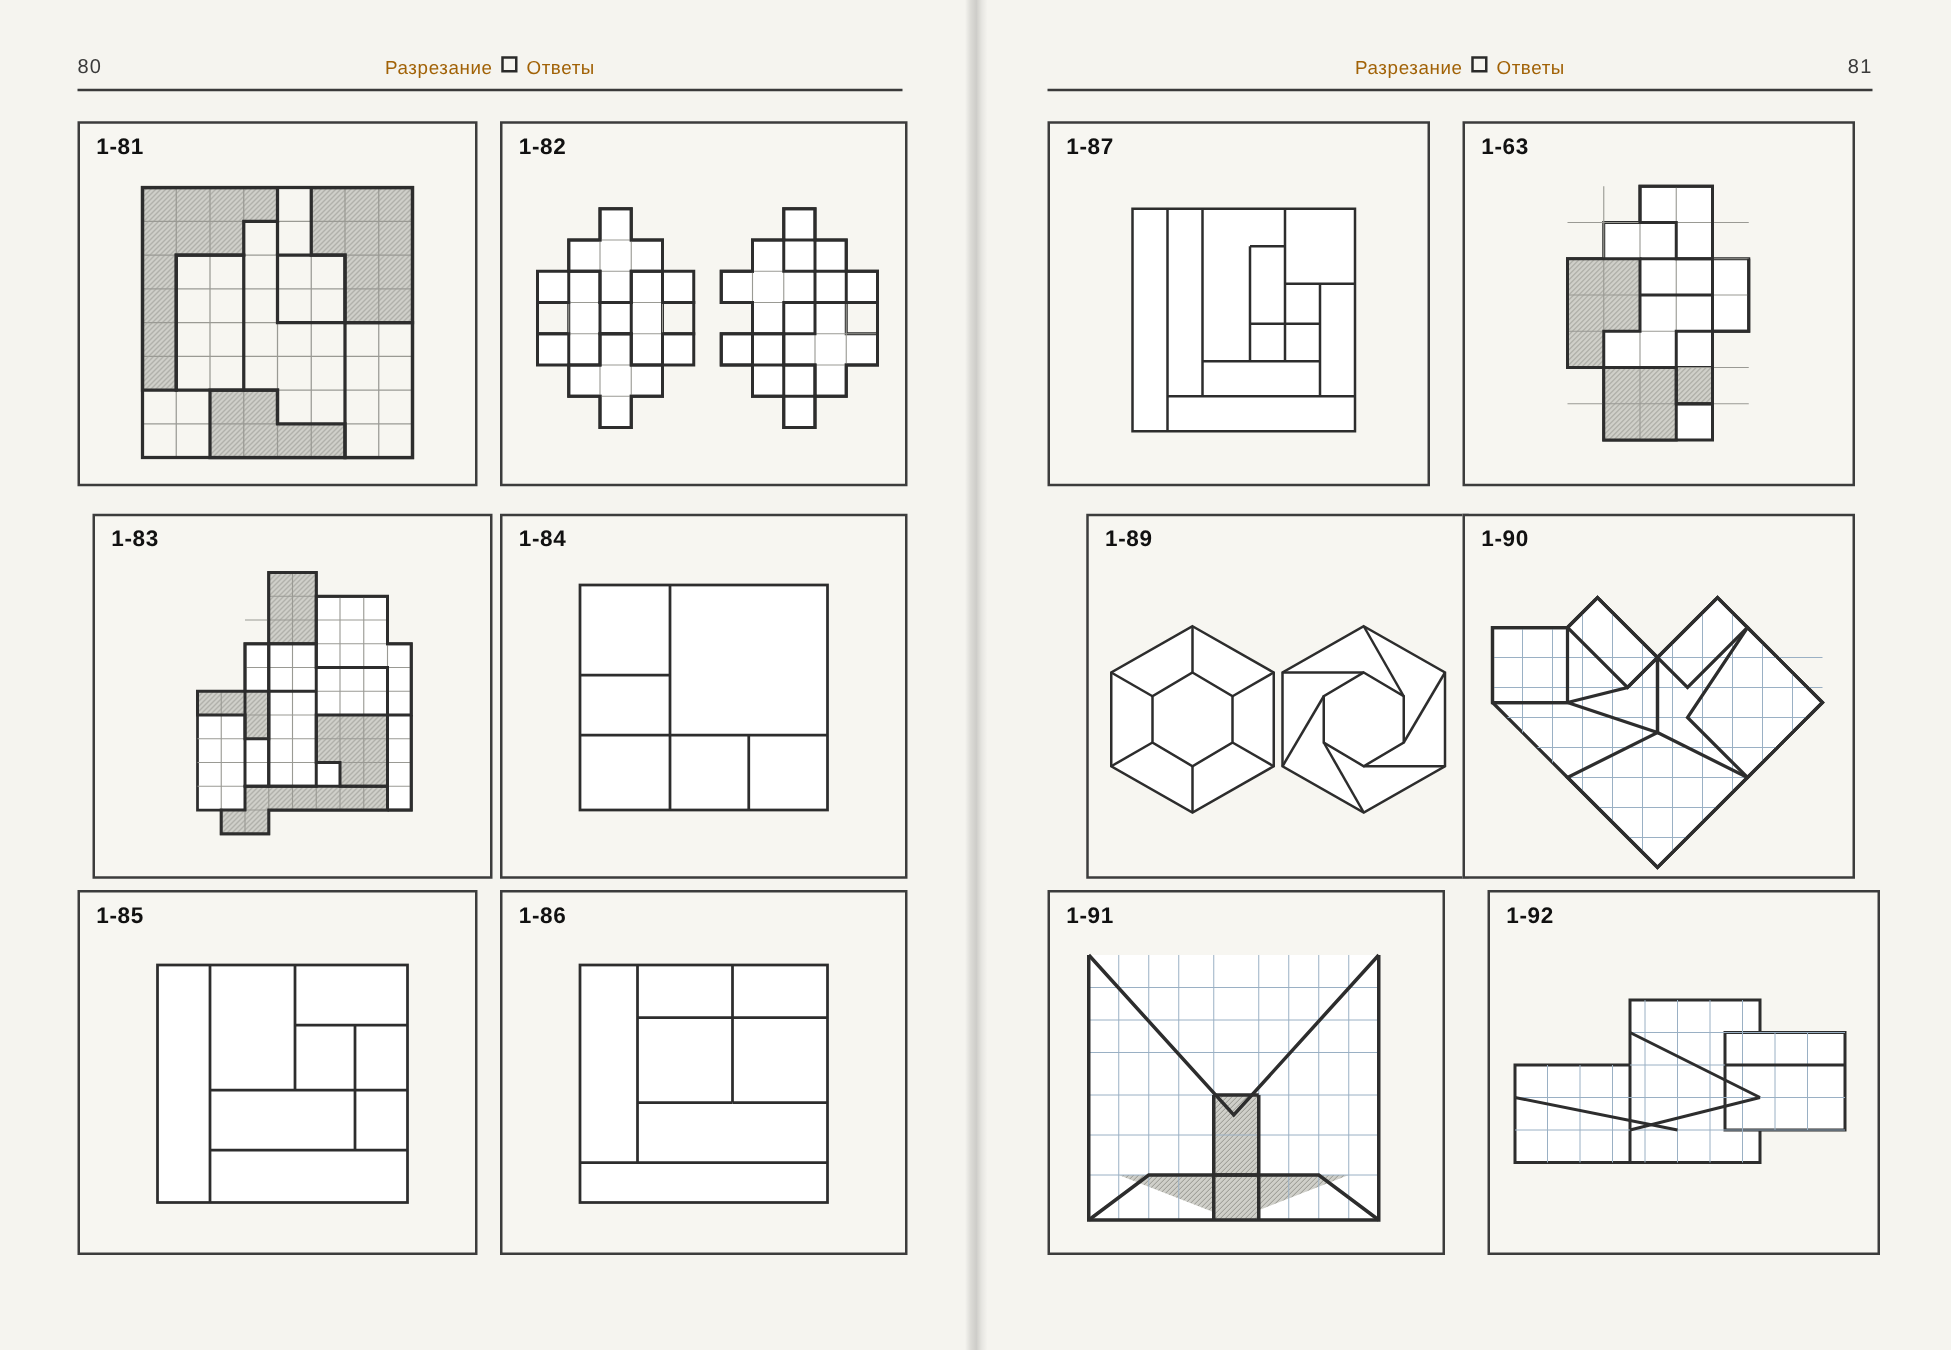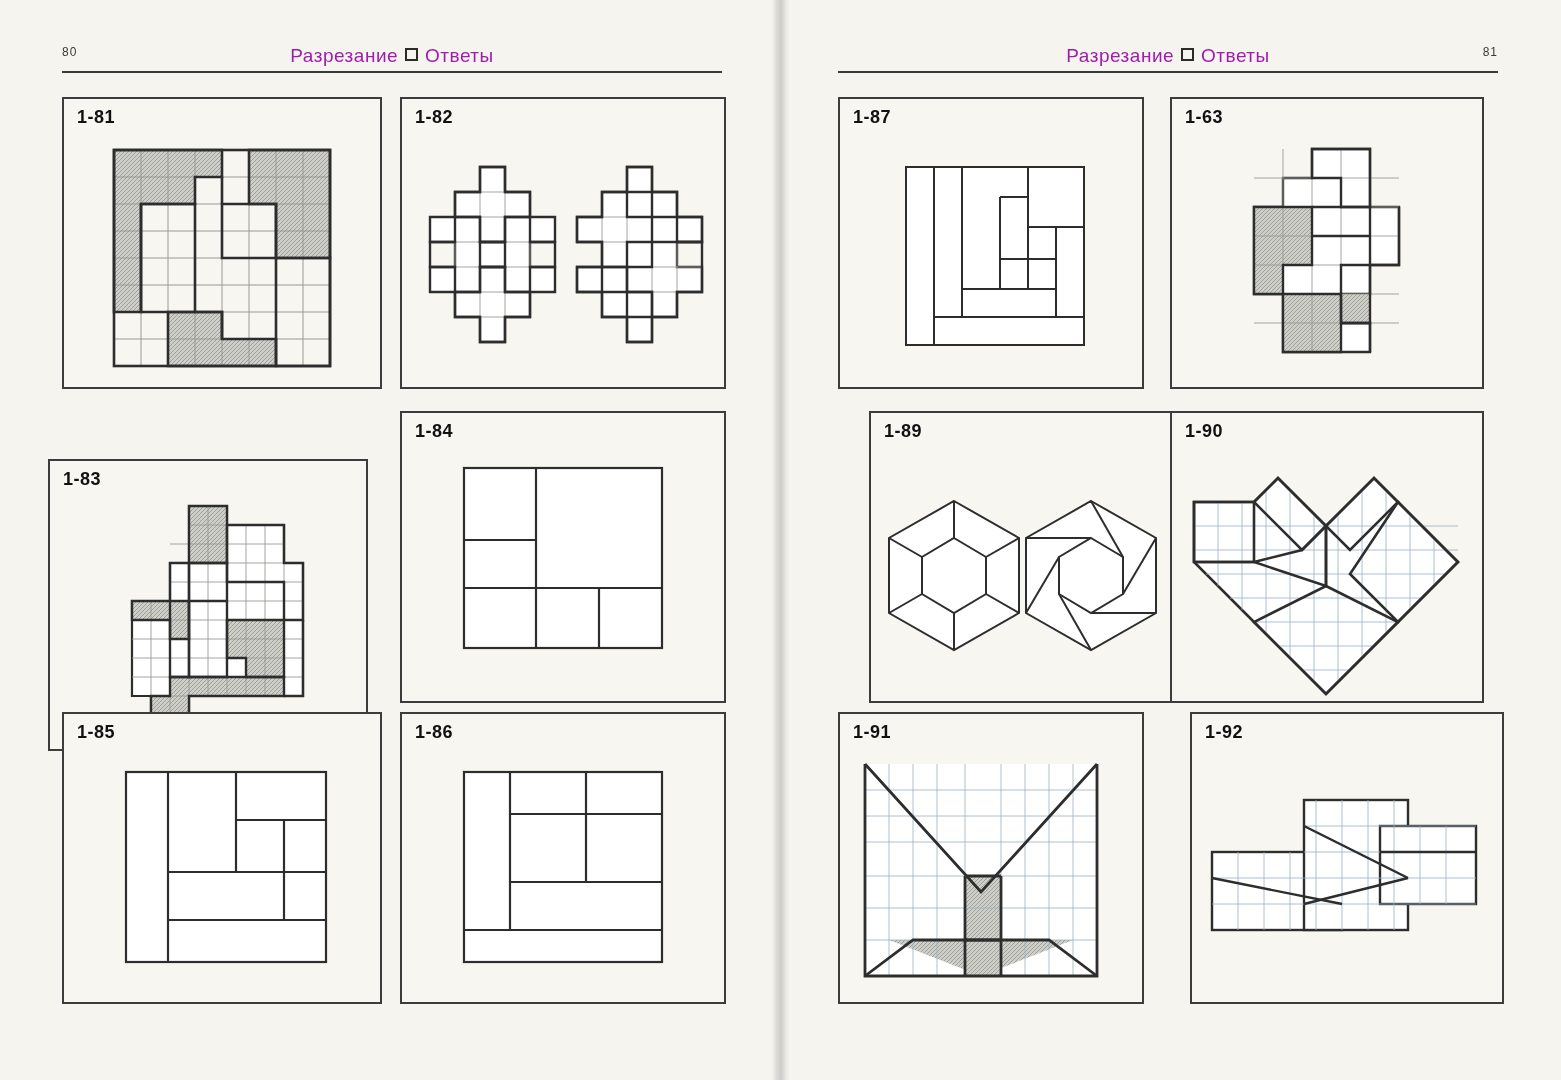--- a/index.html
+++ b/index.html
@@ -25,25 +25,25 @@
   
   .hdr{
     position:absolute;height:30px;
     font-size:17px;
     color:#2a2a2a;
   }
   .hdr .rule{
     position:absolute;left:0;right:0;top:26px;height:2px;background:#3a3a3a;
   }
   .hdr .pgnum{
-    position:absolute;top:0;font-size:12px;letter-spacing:1px;color:#3a3a3a;
+    position:absolute;top:0;font-size:16px;letter-spacing:1px;color:#3a3a3a;
   }
   .hdr .ttl{
     position:absolute;top:0;width:100%;text-align:center;
-    font-size:19px;letter-spacing:0.5px;color:#a21caf;
+    font-size:15px;letter-spacing:0.5px;color:#a16207;
   }
   .sq{display:inline-block;width:9px;height:9px;border:2px solid #2a2a2a;vertical-align:1px;margin:0 7px;}
 
   .cell{
     position:absolute;
     border:2px solid #3c3c3c;
     background:#f7f6f1;
   }
   .cell .lbl{
     position:absolute;left:13px;top:8px;
@@ -171,21 +171,21 @@
         <path d="M60 0 H85 V25 H110 V50 H135 V75 H110 V50 H85 V25 H60 Z"></path>
         <path d="M10 50 H35 V25 H60 V50 H85 V75 H60 V100 H35 V75 H10 Z"></path>
         <path d="M110 75 H135 V125 H110 V150 H85 V125 H60 V100 H85 V75 Z"></path>
         <path d="M10 100 H35 V125 H60 V150 H85 V175 H60 V150 H35 V125 H10 Z"></path>
         <path d="M35 100 H60 V125 H85 V150"></path>
       </g>
     </g>
   </svg>
 </div>
 
-<div class="cell" style="left:48px;top:411px;width:316px;height:288px;margin-top:48px;">
+<div class="cell" style="left:74px;top:411px;width:316px;height:288px;">
   <div class="lbl">1-83</div>
   <svg viewBox="0 0 316 288">
     <defs>
       <pattern id="hatch83" width="4" height="4" patternUnits="userSpaceOnUse">
         <rect width="4" height="4" fill="#cfcfc9"></rect>
         <path d="M0 4 L4 0" stroke="#8a8a84" stroke-width="0.7"></path>
       </pattern>
     </defs>
     <g transform="translate(82,45)">
 
@@ -401,21 +401,21 @@
         <path d="M132 48 L180 0 L204 24 L156 72 Z"></path>
         <path d="M204 24 L264 84 L204 144 L156 96 Z"></path>
         <path d="M132 108 L204 144 L132 216 L60 144 Z"></path>
         <path d="M132 48 L132 108"></path>
         <path d="M60 84 L0 84"></path>
       </g>
     </g>
   </svg>
 </div>
 
-<div class="cell" style="left:838px;top:712px;width:302px;height:288px;">
+<div class="cell" style="left:838px;top:712px;width:302px;height:288px;padding-left:12px;">
   <div class="lbl">1-91</div>
   <svg viewBox="0 0 302 288">
     <defs>
       <pattern id="hatch91" width="4" height="4" patternUnits="userSpaceOnUse">
         <rect width="4" height="4" fill="#cfcfc9"></rect>
         <path d="M0 4 L4 0" stroke="#8a8a84" stroke-width="0.7"></path>
       </pattern>
     </defs>
     <g transform="translate(25,50)">
       <rect x="0" y="0" width="232" height="212" fill="#fff"></rect>

